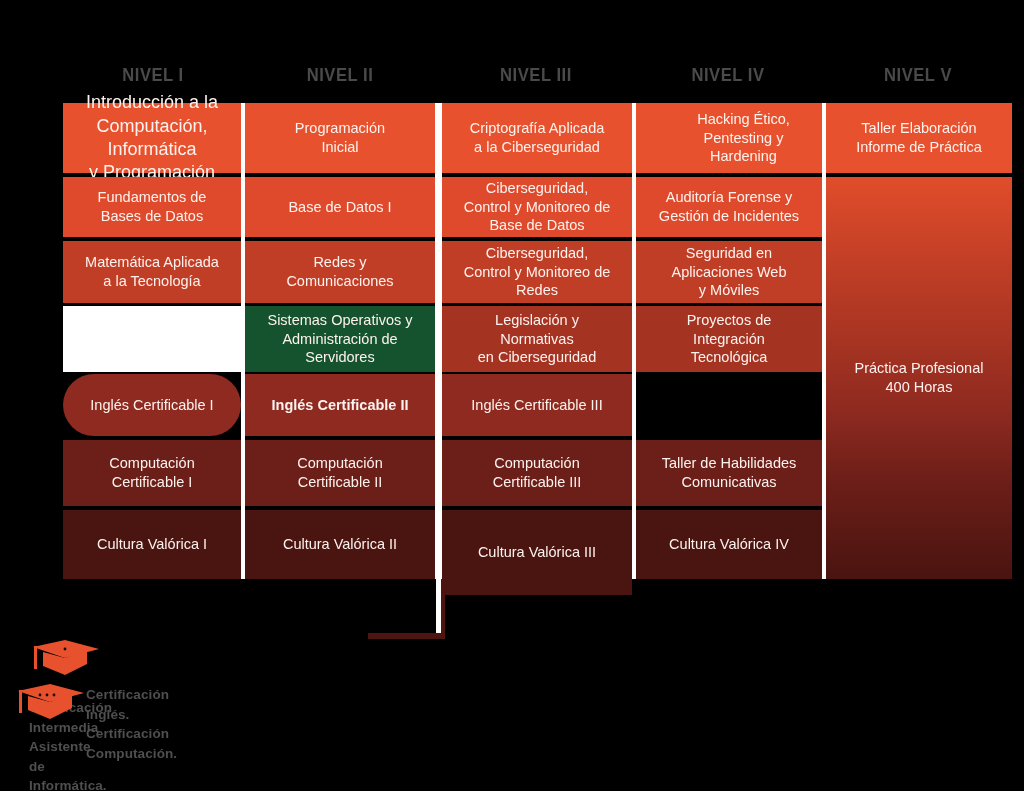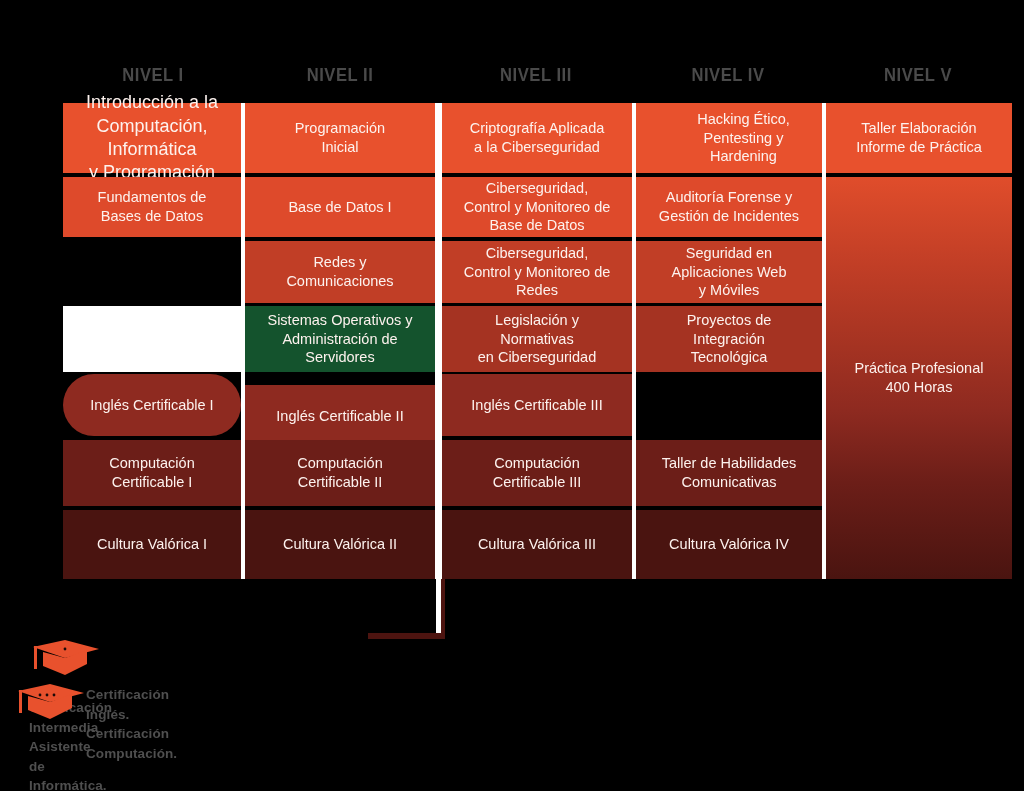--- a/index.html
+++ b/index.html
@@ -76,39 +76,41 @@
   </div>
 
   <div class="grid">
 
     <div class="col" style="left:0px; width:178px;">
       <div class="cell small" style="top: 0px; height: 70px; background: rgb(232, 81, 45); white-space: pre-line;">Introducción a la
 Computación, Informática
 y Programación</div>
       <div class="cell" style="top: 74px; height: 60px; background: rgb(222, 74, 43); white-space: pre-line;">Fundamentos de
 Bases de Datos</div>
+      <div class="cell" style="top: 138px; height: 62px; background: rgb(193, 62, 38); white-space: pre-line;">Matemática Aplicada
+a la Tecnología</div>
       <div class="cell empty" style="top: 203px; height: 66px; white-space: pre-line;"></div>
       <div class="cell" style="top: 271px; height: 62px; background: rgb(142, 42, 32); white-space: pre-line; border-radius: 31px;">Inglés Certificable I</div>
       <div class="cell" style="top: 337px; height: 66px; background: rgb(108, 30, 24); white-space: pre-line;">Computación
 Certificable I</div>
       <div class="cell" style="top: 407px; height: 69px; background: rgb(74, 20, 16); white-space: pre-line;">Cultura Valórica I</div>
     </div>
 
     <div class="vsep" style="left:178px; width:4px; height:476px;"></div>
 
     <div class="col" style="left:182px; width:190px;">
       <div class="cell" style="top: 0px; height: 70px; background: rgb(232, 81, 45); white-space: pre-line;">Programación
 Inicial</div>
       <div class="cell" style="top: 74px; height: 60px; background: rgb(222, 74, 43); white-space: pre-line;">Base de Datos I</div>
       <div class="cell" style="top: 138px; height: 62px; background: rgb(193, 62, 38); white-space: pre-line;">Redes y
 Comunicaciones</div>
       <div class="cell" style="top: 203px; height: 66px; background: #14532d; white-space: pre-line;">Sistemas Operativos y
 Administración de
 Servidores</div>
-      <div class="cell" style="top: 282px; height: 62px; background: rgb(142, 42, 32); white-space: pre-line;">Inglés Certificable II</div>
+      <div class="cell" style="top: 271px; height: 62px; background: rgb(142, 42, 32); white-space: pre-line; font-weight: bold;">Inglés Certificable II</div>
       <div class="cell" style="top: 337px; height: 66px; background: rgb(108, 30, 24); white-space: pre-line;">Computación
 Certificable II</div>
       <div class="cell" style="top: 407px; height: 69px; background: rgb(74, 20, 16); white-space: pre-line;">Cultura Valórica II</div>
     </div>
 
     <div class="vsep" style="left:372px; width:7px; height:476px;"></div>
 
     <div class="col" style="left:379px; width:190px;">
       <div class="cell" style="top: 0px; height: 70px; background: rgb(232, 81, 45); white-space: pre-line;">Criptografía  Aplicada
 a la Ciberseguridad</div>
@@ -117,21 +119,21 @@
 Base de Datos</div>
       <div class="cell" style="top: 138px; height: 62px; background: rgb(193, 62, 38); white-space: pre-line;">Ciberseguridad,
 Control y Monitoreo de
 Redes</div>
       <div class="cell" style="top: 203px; height: 66px; background: rgb(165, 51, 34); white-space: pre-line;">Legislación y
 Normativas
 en Ciberseguridad</div>
       <div class="cell" style="top: 271px; height: 62px; background: rgb(142, 42, 32); white-space: pre-line;">Inglés Certificable III</div>
       <div class="cell" style="top: 337px; height: 66px; background: rgb(108, 30, 24); white-space: pre-line;">Computación
 Certificable III</div>
-      <div class="cell" style="top: 407px; height: 69px; background: rgb(74, 20, 16); white-space: pre-line;">Cultura Valórica III</div>
+      <div class="cell" style="top: 407px; height: 85px; background: rgb(74, 20, 16); white-space: pre-line;">Cultura Valórica III</div>
     </div>
 
     <div class="vsep" style="left:569px; width:4px; height:476px;"></div>
 
     <div class="col" style="left:573px; width:186px;">
       <div class="cell" style="top: 0px; height: 70px; background: rgb(232, 81, 45); white-space: pre-line; padding-left: 36px;">Hacking Ético,
 Pentesting y
 Hardening</div>
       <div class="cell" style="top: 74px; height: 60px; background: rgb(222, 74, 43); white-space: pre-line;">Auditoría Forense y
 Gestión de Incidentes</div>

